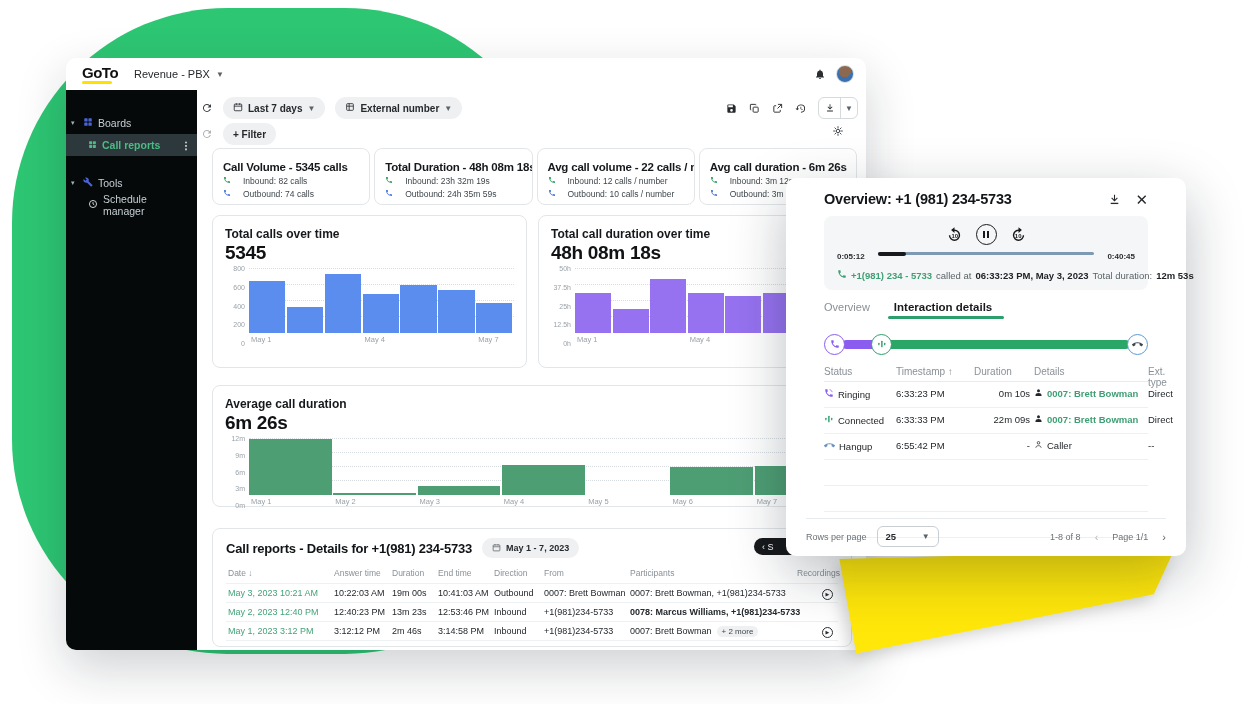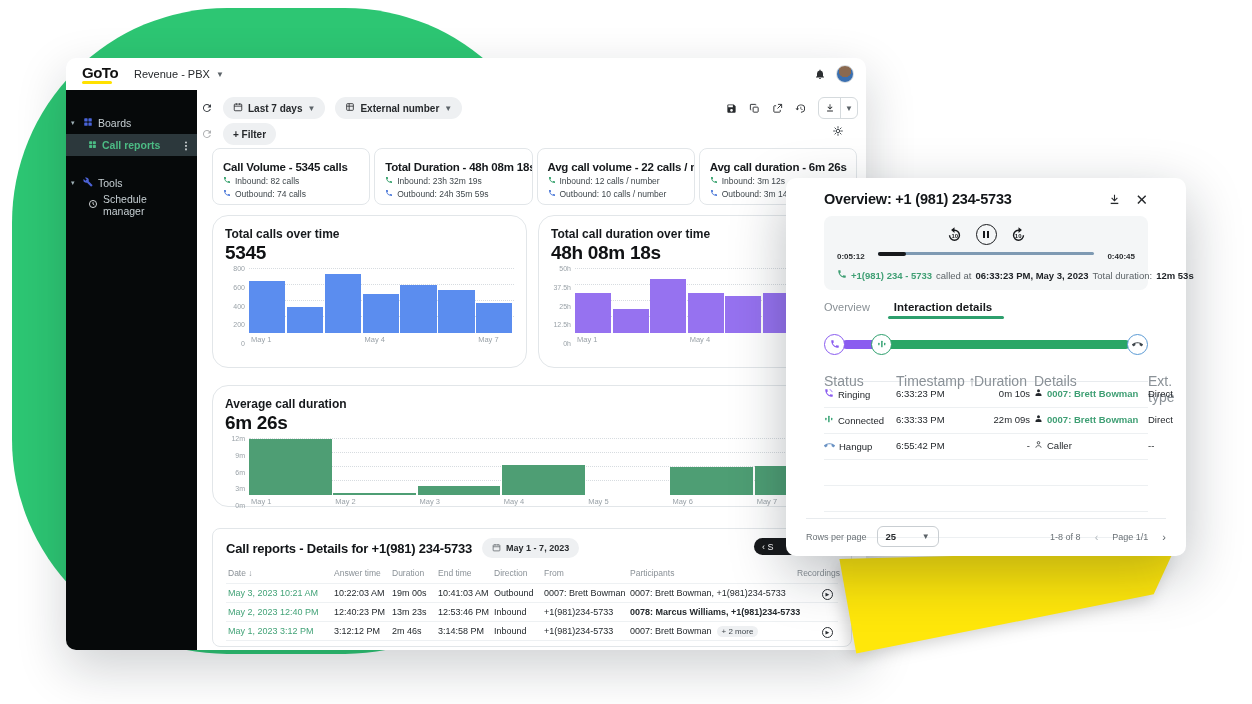--- a/index.html
+++ b/index.html
@@ -39,23 +39,23 @@
   .tool-icons{margin-left:auto;display:flex;align-items:center;gap:12px;}
   .ibtn{display:inline-flex;cursor:default;}
   .split-btn{display:flex;align-items:center;border:1px solid #d5dadd;border-radius:6px;height:20px;overflow:hidden;}
   .split-btn .half{display:flex;align-items:center;justify-content:center;width:21px;height:100%;}
   .split-btn .half + .half{border-left:1px solid #d5dadd;width:16px;}
   .gear-right{position:absolute;right:14px;top:3px;}
   
   .cards-row{position:absolute;left:15px;right:9px;top:58px;height:57px;display:flex;gap:4px;}
   .sum-card{flex:1;border:1px solid #e2e6e9;border-radius:8px;padding:12px 10px 4px;overflow:hidden;background:#fff;}
   .sum-title{font-size:11.5px;font-weight:800;color:#16191c;letter-spacing:-.2px;white-space:nowrap;}
-  .sum-line{display:flex;align-items:center;gap:4px;font-size:8.5px;color:#3e464b;margin-top:3px;white-space:nowrap;}
-  
-  .chart-card{position:absolute;border:1px solid #e2e6e9;border-radius:16px;background:#fff;padding:11px 12px 4px;box-sizing:border-box;}
+  .sum-line{display:flex;align-items:center;gap:12px;font-size:8.5px;color:#3e464b;margin-top:3px;white-space:nowrap;}
+  
+  .chart-card{position:absolute;border:1px solid #e2e6e9;border-radius:8px;background:#fff;padding:11px 12px 4px;box-sizing:border-box;}
   #cc0{left:15px;top:125px;width:315px;height:153px;}
   #cc1{left:341px;top:125px;width:313px;height:153px;}
   #cc2{left:15px;top:295px;width:640px;height:122px;}
   .chart-title{font-size:12px;font-weight:800;color:#16191c;}
   .chart-value{font-size:19px;font-weight:800;color:#101214;margin-top:1px;letter-spacing:-.3px;}
   .chart{display:flex;margin-top:5px;}
   .yax{position:relative;width:24px;flex:0 0 24px;}
   .ytick{position:absolute;right:4px;font-size:7px;color:#9aa2a8;}
   .plotwrap{flex:1;min-width:0;}
   .plot{position:relative;height:64px;}
@@ -104,21 +104,21 @@
   .tab.active{font-size:11.5px;font-weight:800;color:#17191c;}
   .tab.active:after{content:"";position:absolute;left:-6px;right:-12px;bottom:0;height:3px;background:#2d9f6d;border-radius:2px;}
   .timeline{display:flex;align-items:center;margin-top:10px;height:22px;}
   .tl-c{width:21px;height:21px;border-radius:50%;background:#fff;display:flex;align-items:center;justify-content:center;
         box-sizing:border-box;flex:0 0 21px;z-index:2;}
   .tl-seg{height:9px;margin:0 -3px;z-index:1;}
   .seg-p{width:32px;background:#8a5cf0;border-radius:5px 0 0 5px;}
   .seg-g{flex:1;background:#2aa666;border-radius:0 5px 5px 0;}
   .ithead{position:relative;height:17px;margin-top:9px;border-bottom:1px solid #e8ebee;}
   .irow{position:relative;height:25px;border-bottom:1px solid #edf0f2;}
-  .ihc{position:absolute;top:9px;font-size:14px;color:#8a9197;}
+  .ihc{position:absolute;top:2px;font-size:10px;color:#8a9197;}
   .itc{position:absolute;top:6px;font-size:9.5px;color:#23272b;white-space:nowrap;display:flex;align-items:center;gap:4px;}
   .itc.glink{color:#3f9f74;font-weight:700;}
   .ov-footer{position:absolute;left:20px;right:20px;bottom:9px;border-top:1px solid #e8ebee;padding-top:7px;
              display:flex;align-items:center;font-size:9px;color:#6a7176;}
   .rp-select{margin-left:10px;width:62px;height:21px;border:1px solid #c9ced2;border-radius:6px;display:flex;align-items:center;
              padding:0 8px;box-sizing:border-box;font-size:9.5px;font-weight:700;color:#26292c;}
   .rp-select .chev{margin-left:auto;}
   .pg{display:flex;align-items:center;gap:14px;margin-left:auto;}
   .pg .arr{font-size:11px;color:#b2b9be;}
   .pg .arr.on{color:#5c6368;}

